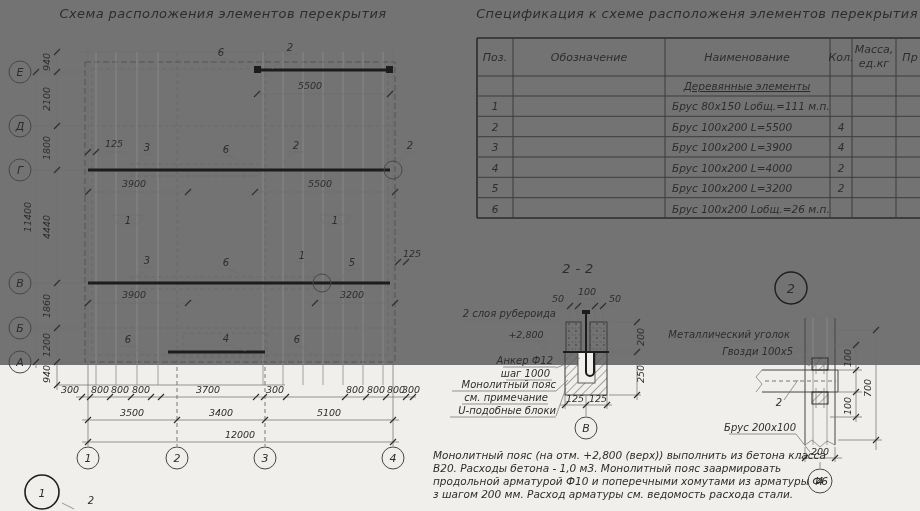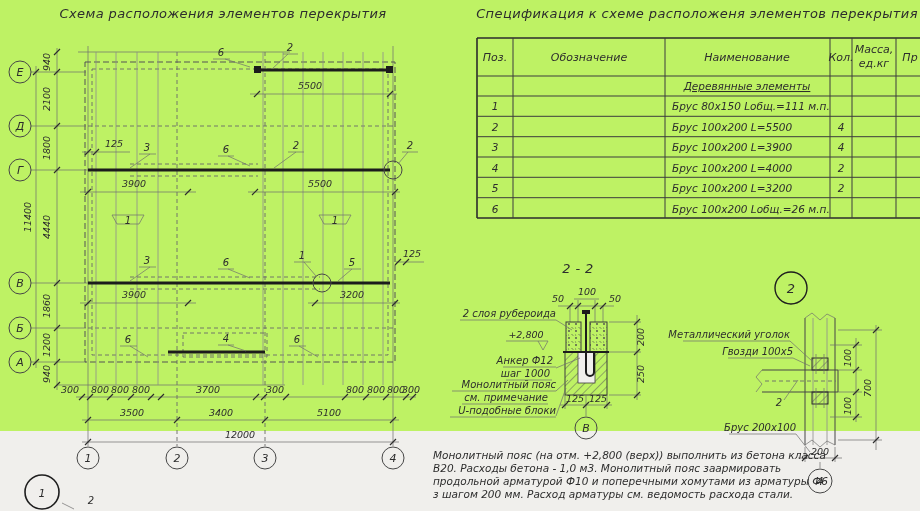--- a/index.html
+++ b/index.html
@@ -1,16 +1,16 @@
 <!DOCTYPE html>
 <html><head>
 <meta charset="utf-8">
 <style>
   html,body{margin:0;padding:0;width:920px;height:511px;overflow:hidden;background:#f0efec;}
-  .wrap{position:relative;width:920px;height:431px;background:#bef264;}
+  .wrap{position:relative;width:920px;height:365px;background:#737373;}
   svg{position:absolute;left:0;top:0;}
   text{font-family:"DejaVu Sans",sans-serif;font-style:italic;fill:#2d2d2d;}
   .ttl{font-size:13px;letter-spacing:.4px;}
   .ax{font-size:11px;}
   .lb{font-size:10px;}
   .dm{font-size:9.5px;}
   .tb{font-size:10.5px;}
   .th{font-size:11px;}
   .nt{font-size:10.5px;}
   .s1{stroke:#474747;stroke-width:1;fill:none;}

